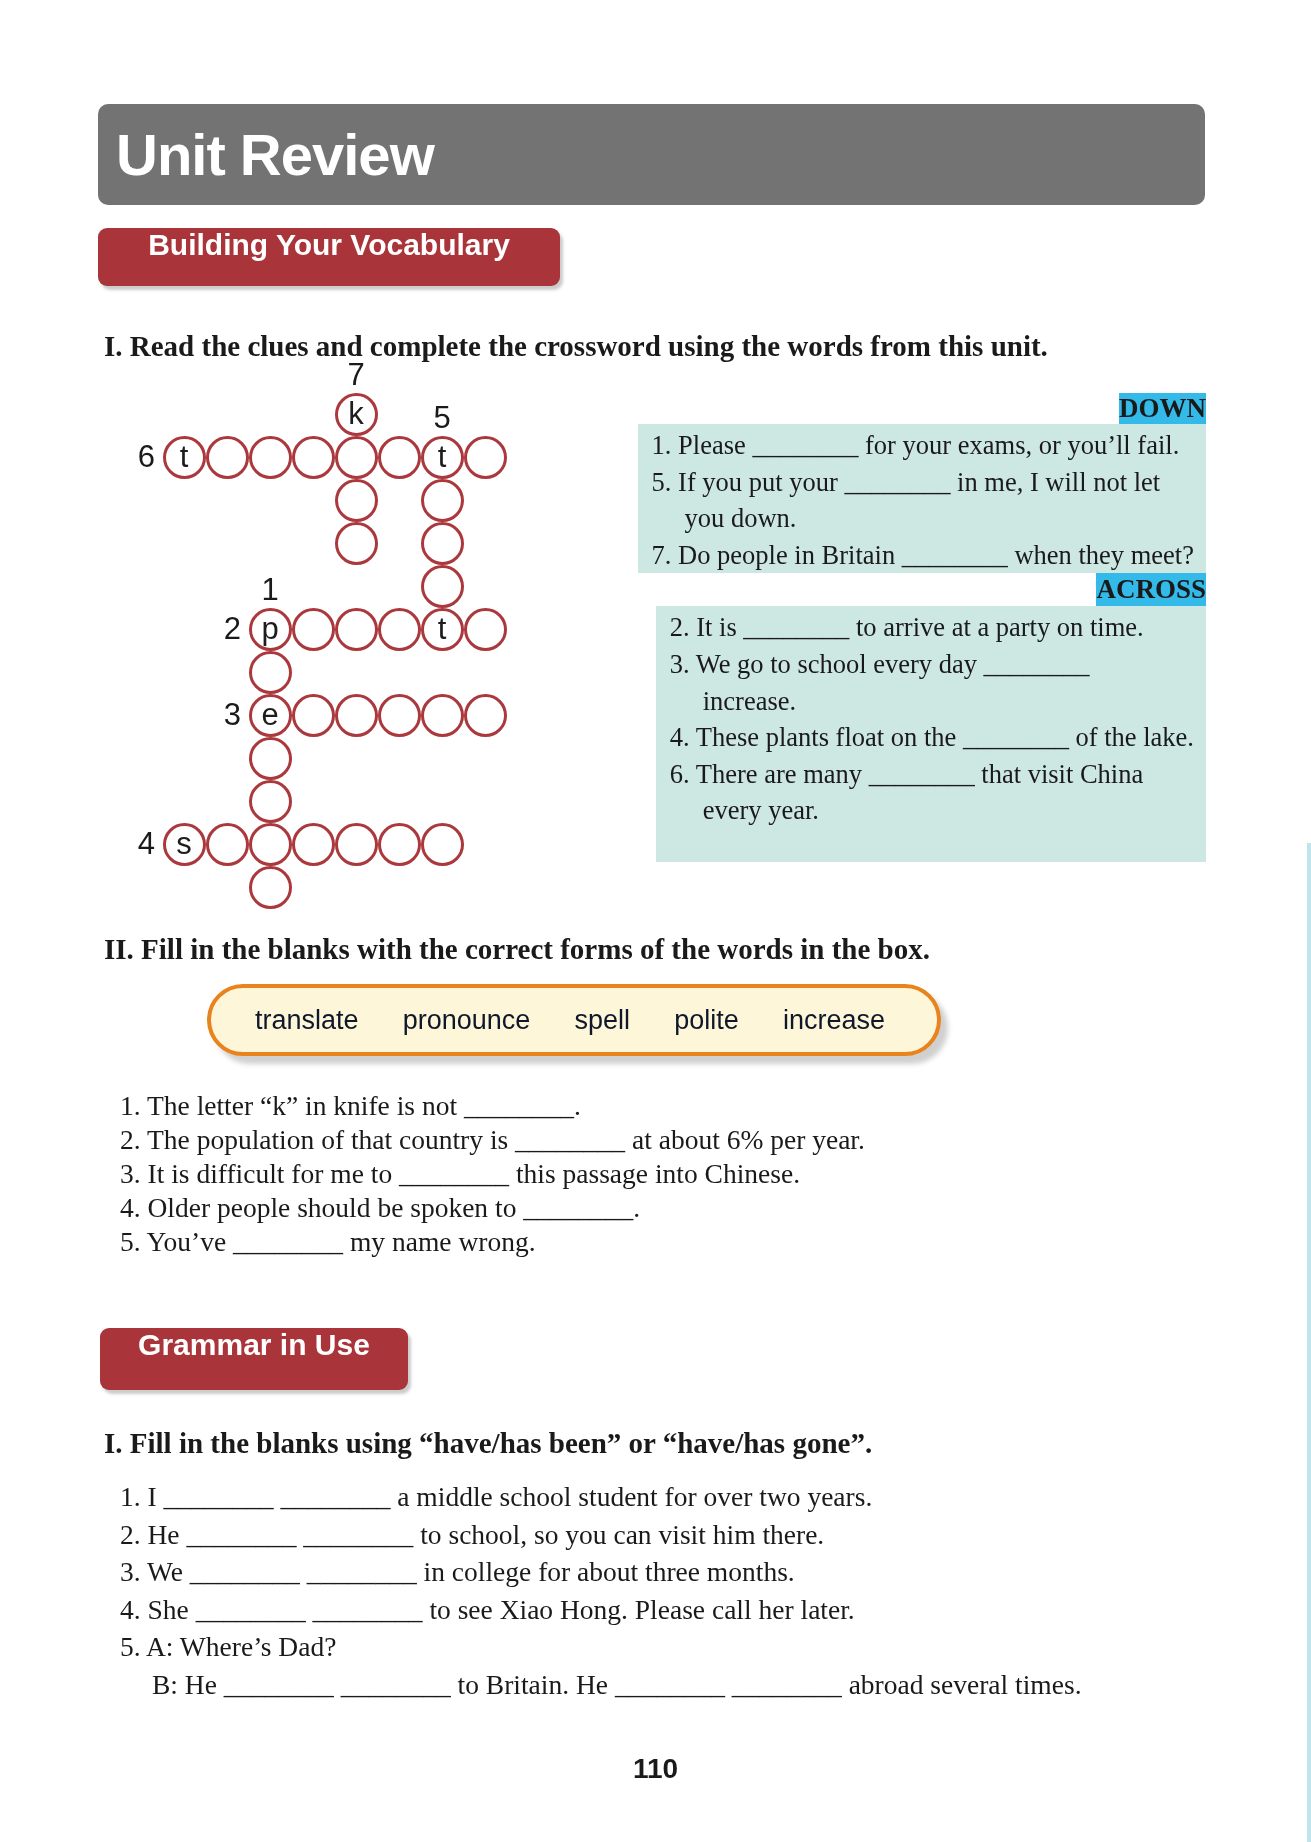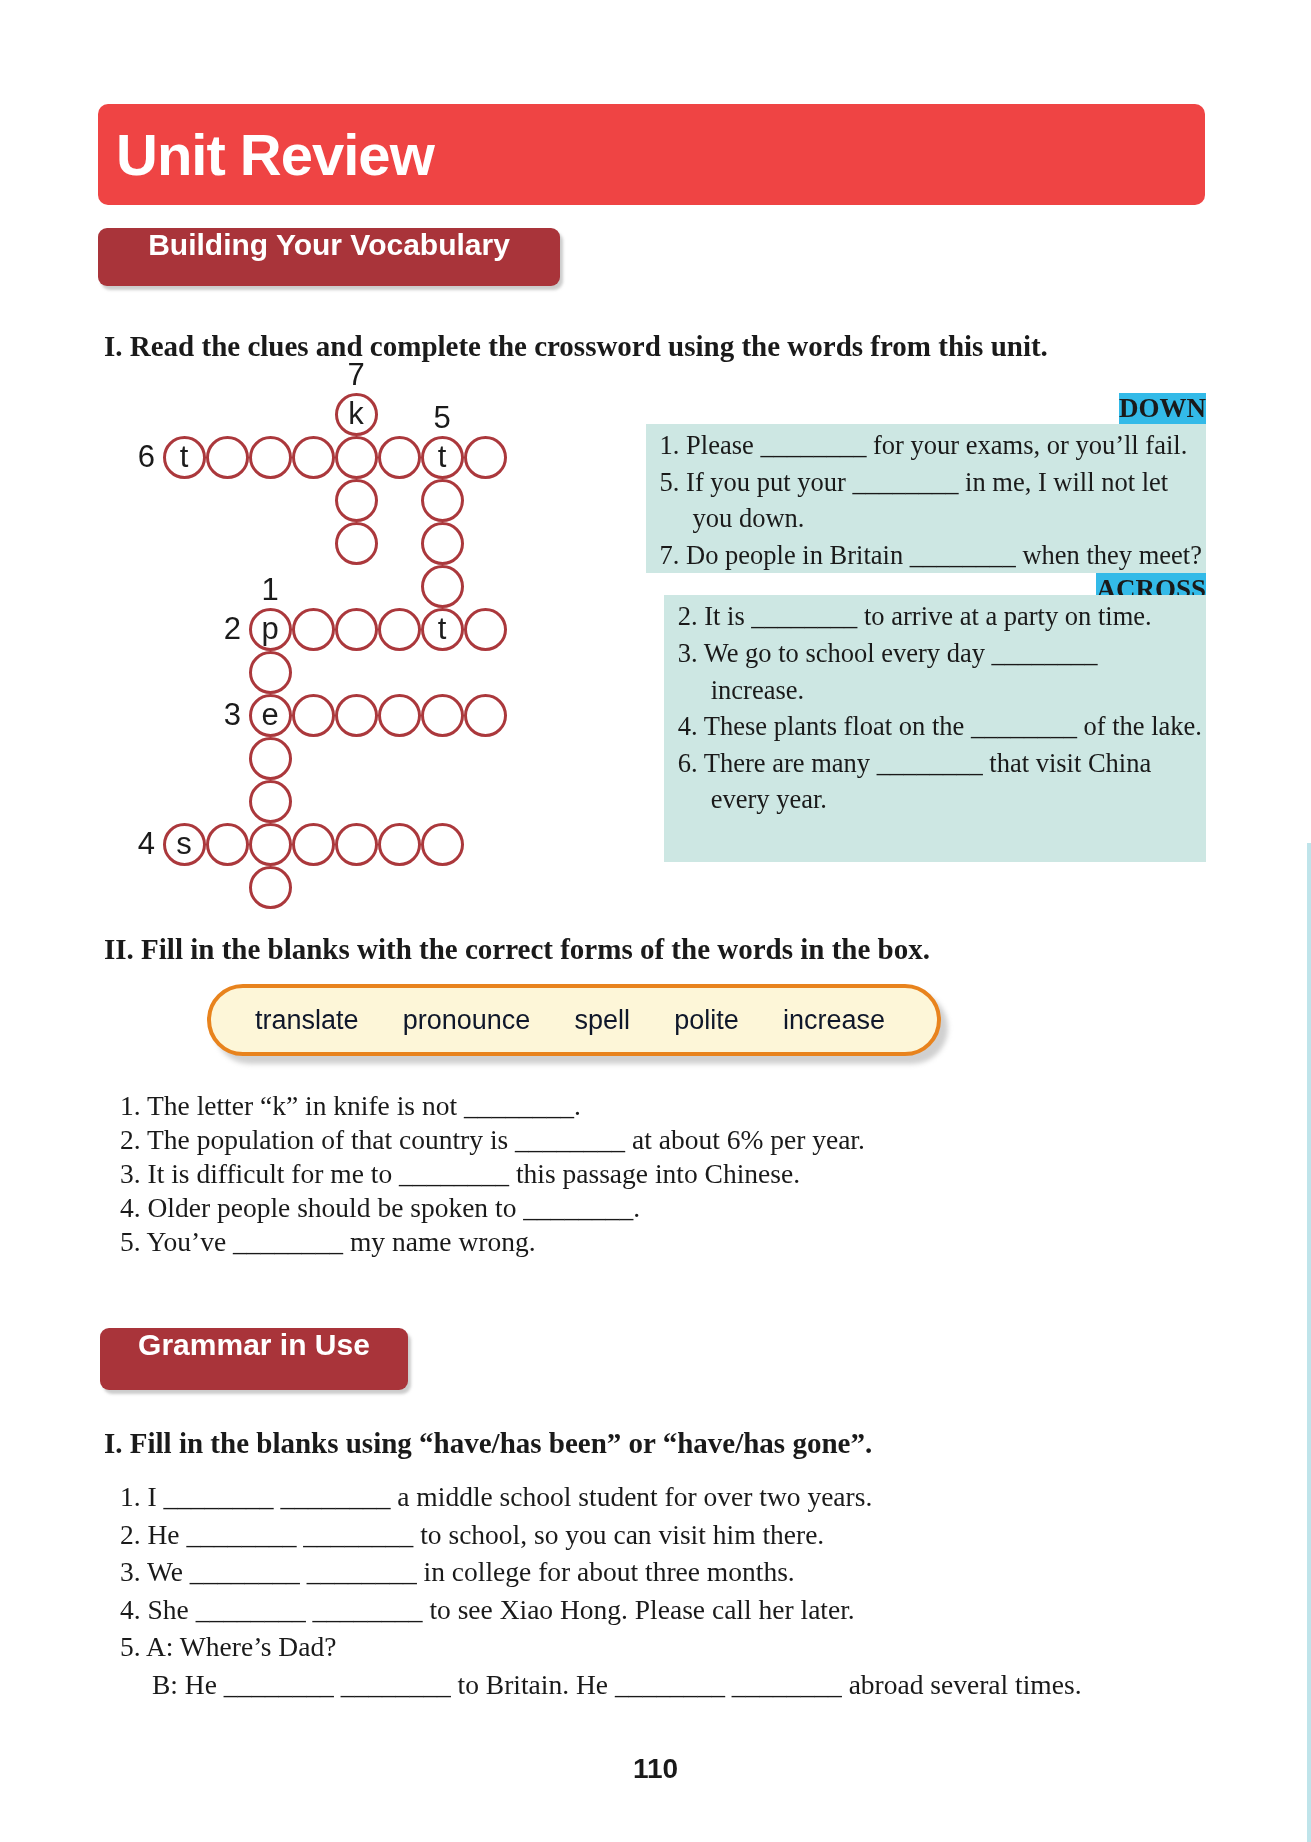--- a/index.html
+++ b/index.html
@@ -1,21 +1,21 @@
 <!DOCTYPE html>
 <html><head>
 <meta charset="utf-8">
 <style>
   html,body{margin:0;padding:0;background:#ffffff;}
   .page{position:relative;width:1311px;height:1842px;background:#fff;overflow:hidden;
         font-family:"Liberation Serif",serif;color:#1a1a1a;}
 
   
   .banner{position:absolute;left:98px;top:104px;width:1107px;height:101px;
-          background:#ef4444;border-radius:10px;display:flex;align-items:center;}
+          background:#737373;border-radius:10px;display:flex;align-items:center;}
   .banner span{font-family:"Liberation Sans",sans-serif;font-weight:700;
                font-size:58px;color:#fff;padding-left:18px;letter-spacing:-1px;}
 
   
   .badge{position:absolute;background:#a9343a;border-radius:9px;display:flex;
          justify-content:center;
          box-shadow:3px 4px 3px rgba(110,110,110,0.35);}
   .badge span{font-family:"Liberation Sans",sans-serif;font-weight:700;
               font-size:30px;color:#fff;}
   .badge1{left:98px;top:228px;width:462px;height:58px;}
@@ -38,23 +38,23 @@
            font-size:31px;color:#1a1a1a;line-height:30px;}
   .cwlabel.above{transform:translate(-50%,-100%);}
   .cwlabel.left{transform:translate(-100%,-50%);}
 
   
   .cluebox{position:absolute;left:562px;top:393px;width:644px;height:469px;
            display:flex;flex-direction:column;align-items:flex-end;}
   .strip{background:#33bae8;text-align:center;font-weight:700;font-size:27px;
          flex:0 0 auto;}
   .strip.down{height:31px;line-height:31px;}
-  .strip.across{height:22px;line-height:33px;}
+  .strip.across{height:33px;line-height:33px;}
   .cluebody{background:#cde7e3;font-size:26.5px;line-height:36.6px;
-            padding:3px 4px 0 14px;flex:1 1 auto;margin-left:22px;}
+            padding:3px 12px 0 14px;flex:1 1 auto;margin-left:22px;}
   .cluebody.first{flex:0 0 144px;}
   .clue{padding-left:33px;text-indent:-33px;}
   .clue-cont{padding-left:33px;}
 
   
   .wordbox{position:absolute;left:207px;top:984px;width:734px;height:72px;
            box-sizing:border-box;background:#fdf6d8;border:4px solid #e8831d;
            border-radius:38px;display:flex;align-items:center;
            justify-content:space-between;padding:0 52px 0 44px;
            box-shadow:7px 8px 5px rgba(150,150,150,0.45);}

